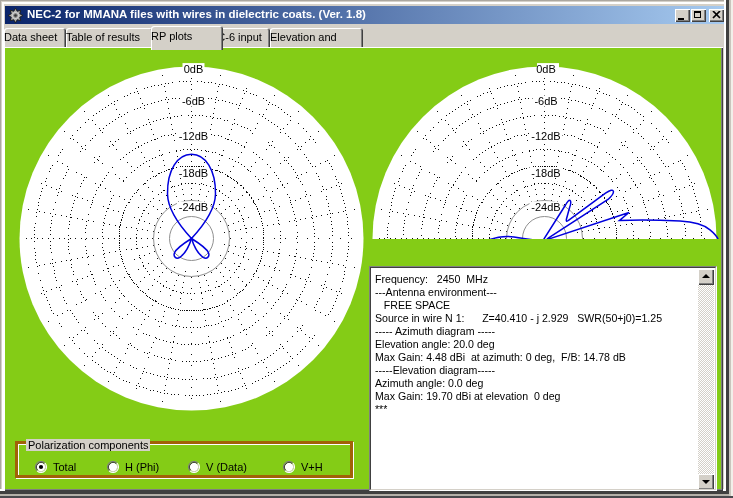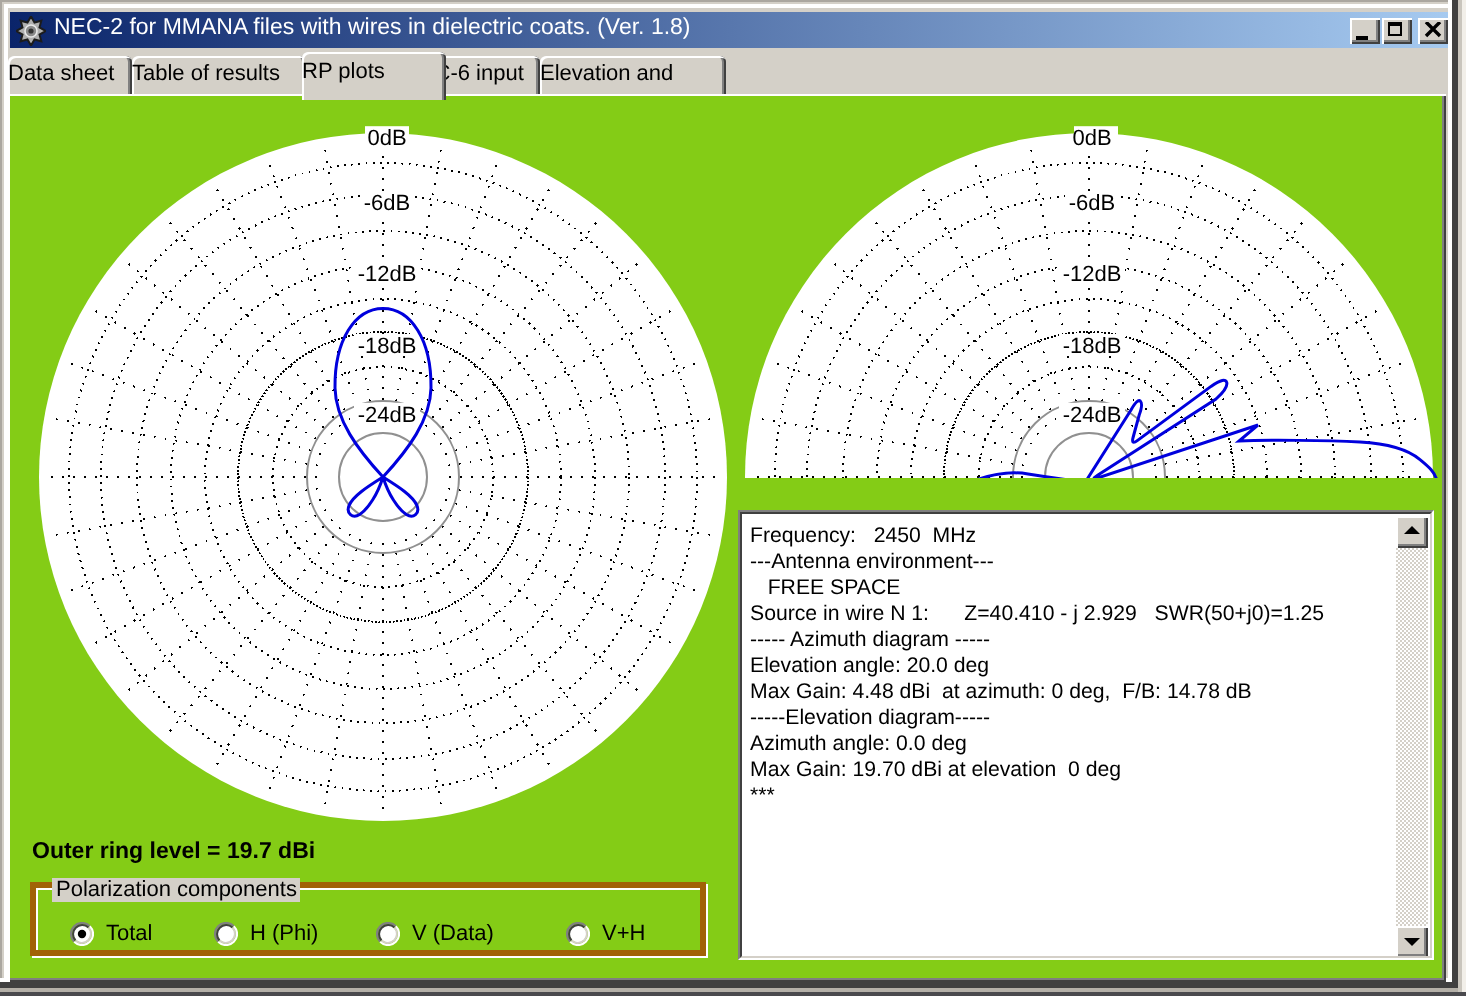--- a/index.html
+++ b/index.html
@@ -1,28 +1,28 @@
 <!DOCTYPE html>
 <html><head><meta charset="utf-8"><style>
 *{margin:0;padding:0;box-sizing:border-box}
 body{font-family:"Liberation Sans",sans-serif;}
 #win{position:relative;width:733px;height:498px;background:#d4d0c8;overflow:hidden;font-size:11px;color:#000}
 .abs{position:absolute}
 #title{position:absolute;left:5px;top:6px;width:720px;height:18px;background:linear-gradient(90deg,#0a246a,#a6caf0)}
-#title .cap{position:absolute;left:22px;top:2px;color:#fff;font-weight:normal;font-size:11.5px;white-space:pre}
+#title .cap{position:absolute;left:22px;top:2px;color:#fff;font-weight:bold;font-size:11.5px;white-space:pre}
 .cbtn{position:absolute;top:2.5px;width:15px;height:13px;background:#d4d0c8;
  box-shadow:inset 1px 1px 0 #fff,inset -1px -1px 0 #404040,inset -2px -2px 0 #808080}
 .tab{position:absolute;top:28px;height:19px;background:#d4d0c8;line-height:19px;
  border-top-left-radius:3px;border-top-right-radius:3px;
  box-shadow:inset 1px 1px 0 #fff,inset -1px 0 0 #404040,inset -2px 0 0 #808080;z-index:3}
 .tab.sel{top:26px;height:24px;z-index:5;line-height:21px;
  box-shadow:inset 1px 1px 0 #fff,inset -1px 0 0 #404040,inset -2px 0 0 #808080}
 #panel{position:absolute;left:4px;top:47px;width:719px;height:444px;background:#84cc16;z-index:4;
  box-shadow:inset 1px 1px 0 #fff,inset -1px -1px 0 #404040,inset -2px -2px 0 #808080}
-#tbox{position:absolute;left:365px;top:208px;width:348px;height:225px;background:#fff;
+#tbox{position:absolute;left:365px;top:219px;width:348px;height:225px;background:#fff;
  border-top:1px solid #808080;border-left:1px solid #808080;border-bottom:1px solid #fff;border-right:1px solid #fff;}
 #tboxin{position:absolute;left:0;top:0;width:346px;height:223px;background:#fff;
  border-top:1px solid #404040;border-left:1px solid #404040;border-bottom:1px solid #d4d0c8;border-right:1px solid #d4d0c8;
  overflow:hidden}
 #ttext{position:absolute;left:4px;top:5px;white-space:pre;line-height:13.03px;font-size:10.6px}
 #sbar{position:absolute;right:1px;top:1px;width:16px;height:221px;
  background:repeating-conic-gradient(#fff 0% 25%, #d4d0c8 0% 50%) 0 0/2px 2px}
 .sbtn{position:absolute;left:0;width:16px;height:16px;background:#d4d0c8;
  box-shadow:inset 1px 1px 0 #fff,inset -1px -1px 0 #404040,inset -2px -2px 0 #808080}
 #grp{position:absolute;left:11px;top:394px;width:338px;height:37px;
@@ -175,21 +175,20 @@
         <text x="174" y="45.0" font-size="11" text-anchor="middle" fill="#000">-6dB</text>
         <rect x="157.5" y="70.8" width="33" height="11" fill="#ffffff"></rect>
         <text x="174" y="80.3" font-size="11" text-anchor="middle" fill="#000">-12dB</text>
         <rect x="157.5" y="107.0" width="33" height="11" fill="#ffffff"></rect>
         <text x="174" y="116.5" font-size="11" text-anchor="middle" fill="#000">-18dB</text>
         <rect x="157.5" y="141.4" width="33" height="11" fill="#ffffff"></rect>
         <text x="174" y="150.9" font-size="11" text-anchor="middle" fill="#000">-24dB</text>
         <path d="M116.5 179.8 Q131 175.0 142 177.0 Q152 178.6 161 179.8" fill="none" stroke="#0000dd" stroke-width="1.5"></path>
         <path d="M171 180.5 L193.5 145 Q196.7 139.2 198.2 140.6 Q199.6 142 197.6 147.5 L194.6 158.5 Q193.4 162.8 196.8 160.2 L233.5 133.2 Q240.8 128.2 241.4 131.4 Q241.9 134.2 236 139.5 L177 177.5 Q172.5 180.6 178 178.6 L257 152.5 L247.5 160.5 C262 159.8 292 160.2 308 161 C323 161.8 332.5 165.2 338 169.8 C342.5 173.5 345.5 176 346.5 180.5" fill="none" stroke="#0000dd" stroke-width="1.5"></path>
       </svg>
-    <div class="abs" style="left:12px;top:373px;font-weight:bold;font-size:11.5px;white-space:pre">Outer ring level = 19.7 dBi</div>
     <div id="grp">
         <div id="grplab">Polarization components</div>
         <svg class="rad" style="left:16.8px" width="12" height="12">
           <circle cx="6" cy="6" r="4.2" fill="#fff"></circle>
           <path d="M2.11 9.89 A5.5 5.5 0 0 1 9.89 2.11" fill="none" stroke="#808080" stroke-width="1.1"></path>
           <path d="M2.75 9.25 A4.6 4.6 0 0 1 9.25 2.75" fill="none" stroke="#404040" stroke-width="1"></path>
           <path d="M9.89 2.11 A5.5 5.5 0 0 1 2.11 9.89" fill="none" stroke="#ffffff" stroke-width="1.1"></path>
           <path d="M9.25 2.75 A4.6 4.6 0 0 1 2.75 9.25" fill="none" stroke="#d4d0c8" stroke-width="1"></path>
           <circle cx="6" cy="6" r="2.1" fill="#000"></circle>
         </svg>

